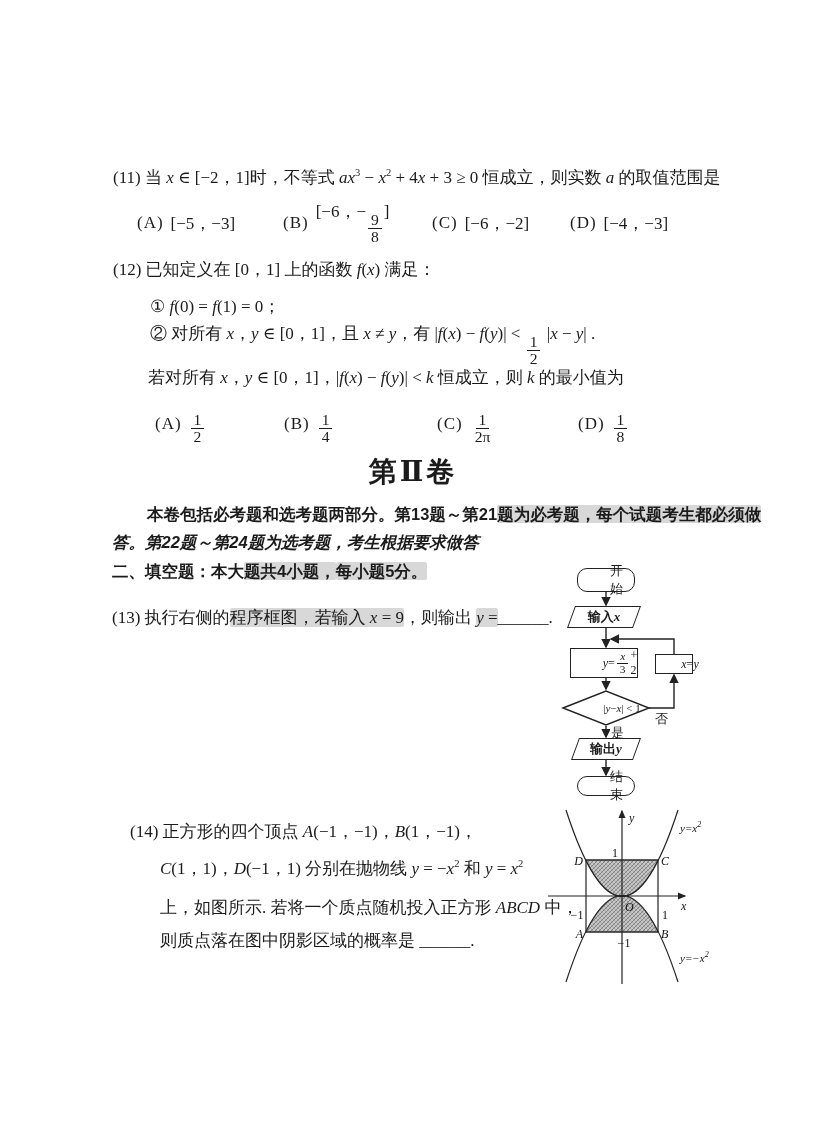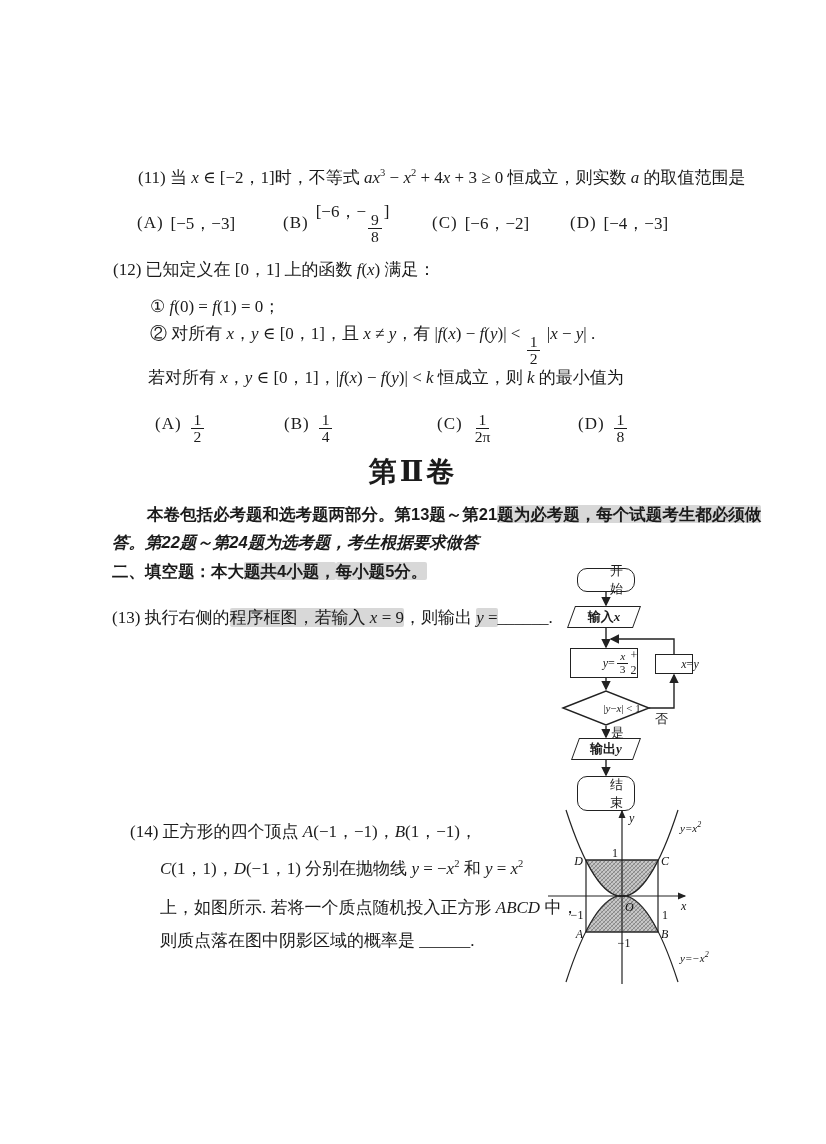--- a/index.html
+++ b/index.html
@@ -36,21 +36,21 @@
   .pgram .plbl{position:relative;display:flex;width:100%;height:100%;
        align-items:center;justify-content:center;font-size:13px;font-weight:bold;}
   .fc-label{position:absolute;font-size:13px;background:#fff;padding:0 1px;}
   #fc-assign .frac{font-size:0.95em;vertical-align:-0.5em;}
   
   #q14-graph{position:absolute;left:540px;top:798px;width:260px;height:196px;}
 </style>
 </head>
 <body>
 
-<div class="line" style="left:113px;top:166px;margin-left:25px;">(11) 当 <span class="mi">x</span> ∈ [−2，1]时，不等式 <span class="mi">ax</span><sup>3</sup> − <span class="mi">x</span><sup>2</sup> + 4<span class="mi">x</span> + 3 ≥ 0 恒成立，则实数 <span class="mi">a</span> 的取值范围是</div>
+<div class="line" style="left:113px;top:166px;">(11) 当 <span class="mi">x</span> ∈ [−2，1]时，不等式 <span class="mi">ax</span><sup>3</sup> − <span class="mi">x</span><sup>2</sup> + 4<span class="mi">x</span> + 3 ≥ 0 恒成立，则实数 <span class="mi">a</span> 的取值范围是</div>
 <div class="opt-row" style="top:194px;height:58px;">
   <span class="opt" style="left:137px;">
       <span class="olabel">(A)</span>
       <span>[−5，−3]</span>
     </span>
   <span class="opt" style="left:283px;">
       <span class="olabel">(B)</span>
       <span>[−6，−<span class="frac">
           <span class="fnum">9</span>
           <span class="fden">8</span>
@@ -135,21 +135,21 @@
         <span class="fnum"><span class="mi">x</span></span>
         <span class="fden">3</span>
       </span> + 2</div>
   <div class="fc-node" style="left:100px;top:92px;width:38px;height:20px;font-size:12px;"><span class="mi">x</span> = <span class="mi">y</span></div>
   <div class="fc-node fc-plain" style="left:10px;top:130px;width:82px;height:32px;font-size:11px;">|<span class="mi">y</span> − <span class="mi">x</span>| &lt; 1</div>
   <div class="fc-label" style="left:99px;top:148px;">否</div>
   <div class="fc-label" style="left:55px;top:162px;">是</div>
   <div class="pgram" style="left:20px;top:176px;width:62px;height:22px;">
       <span class="plbl">输出 <span class="mi">y</span></span>
     </div>
-  <div class="fc-node fc-round" style="left:22px;top:214px;width:58px;height:35px;">结束</div>
+  <div class="fc-node fc-round" style="left:22px;top:214px;width:58px;height:20px;">结束</div>
 </div>
 
 <div class="line" style="left:130px;top:820px;">(14) 正方形的四个顶点 <span class="mi">A</span>(−1，−1)，<span class="mi">B</span>(1，−1)，</div>
 <div class="line" style="left:160px;top:857px;"><span class="mi">C</span>(1，1)，<span class="mi">D</span>(−1，1) 分别在抛物线 <span class="mi">y</span> = −<span class="mi">x</span><sup>2</sup> 和 <span class="mi">y</span> = <span class="mi">x</span><sup>2</sup></div>
 <div class="line" style="left:160px;top:896px;">上，如图所示. 若将一个质点随机投入正方形 <span class="mi">ABCD</span> 中，</div>
 <div class="line" style="left:160px;top:929px;">则质点落在图中阴影区域的概率是 ______.</div>
 
 <div id="q14-graph">
   <svg width="260" height="196" viewBox="0 0 260 196">
     <defs>

